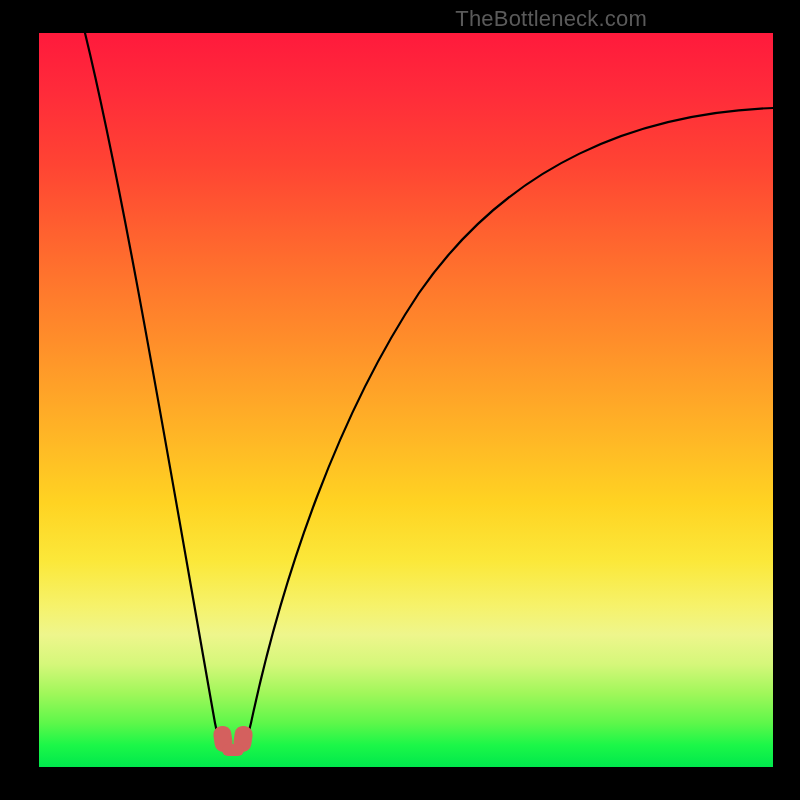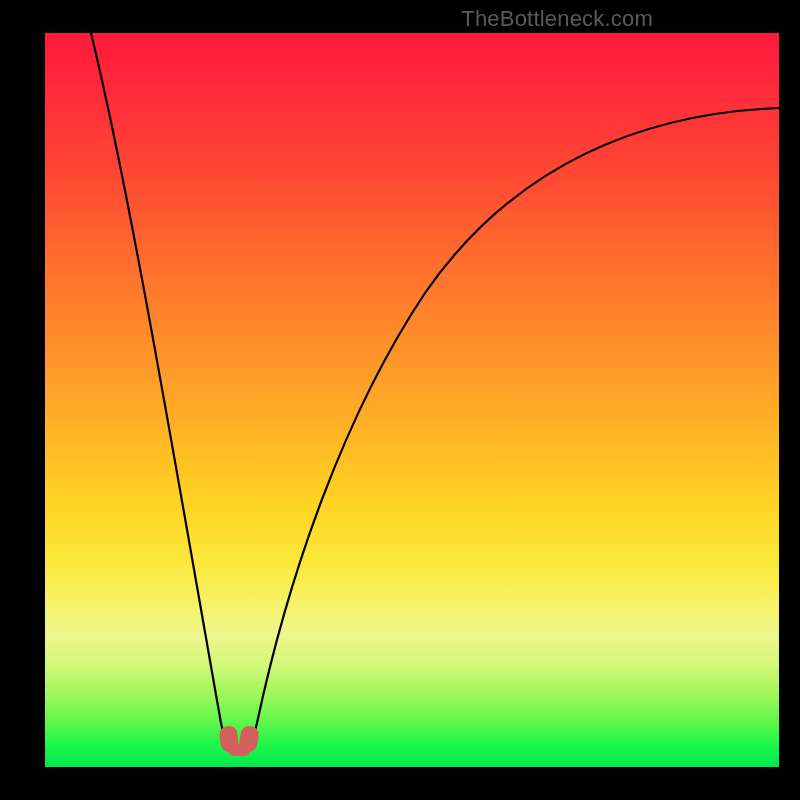--- a/index.html
+++ b/index.html
@@ -6,21 +6,21 @@
     margin: 0;
     padding: 0;
     width: 800px;
     height: 800px;
     background: #000000;
     overflow: hidden;
     font-family: Arial, Helvetica, sans-serif;
   }
   .frame {
     position: absolute;
-    left: 12px;
+    left: 6px;
     top: 0;
     width: 655px;
     height: 800px;
     background: #000000;
   }
   .plot-area {
     position: absolute;
     left: 33px;
     top: 33px;
     width: 734px;

